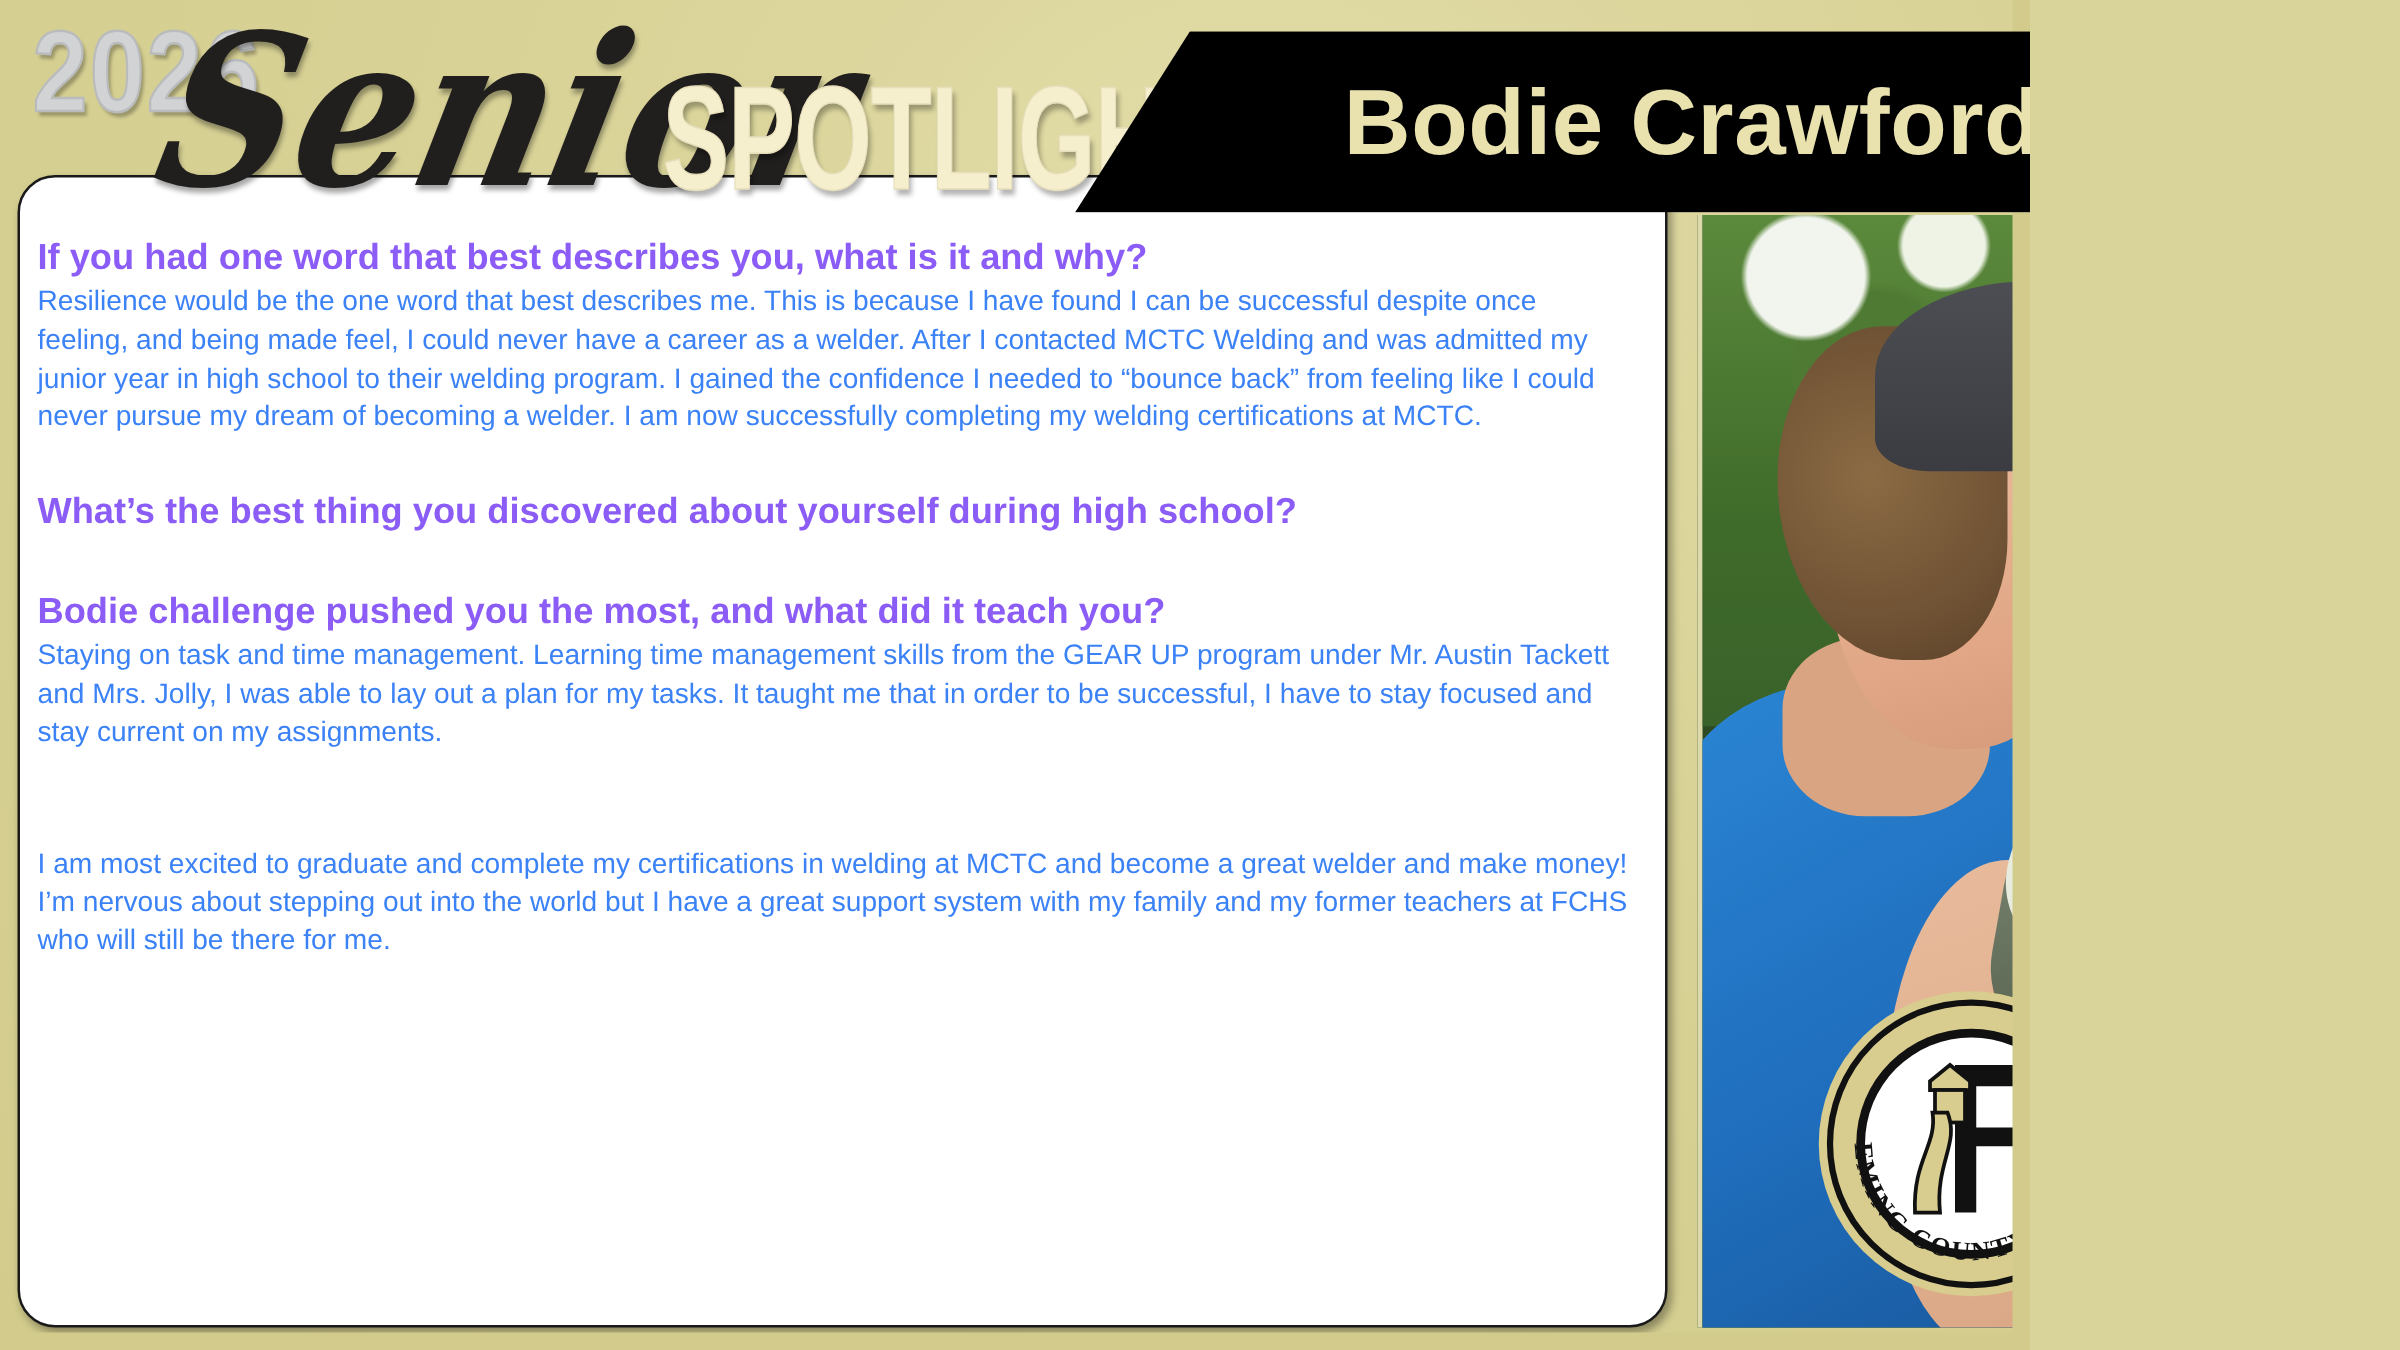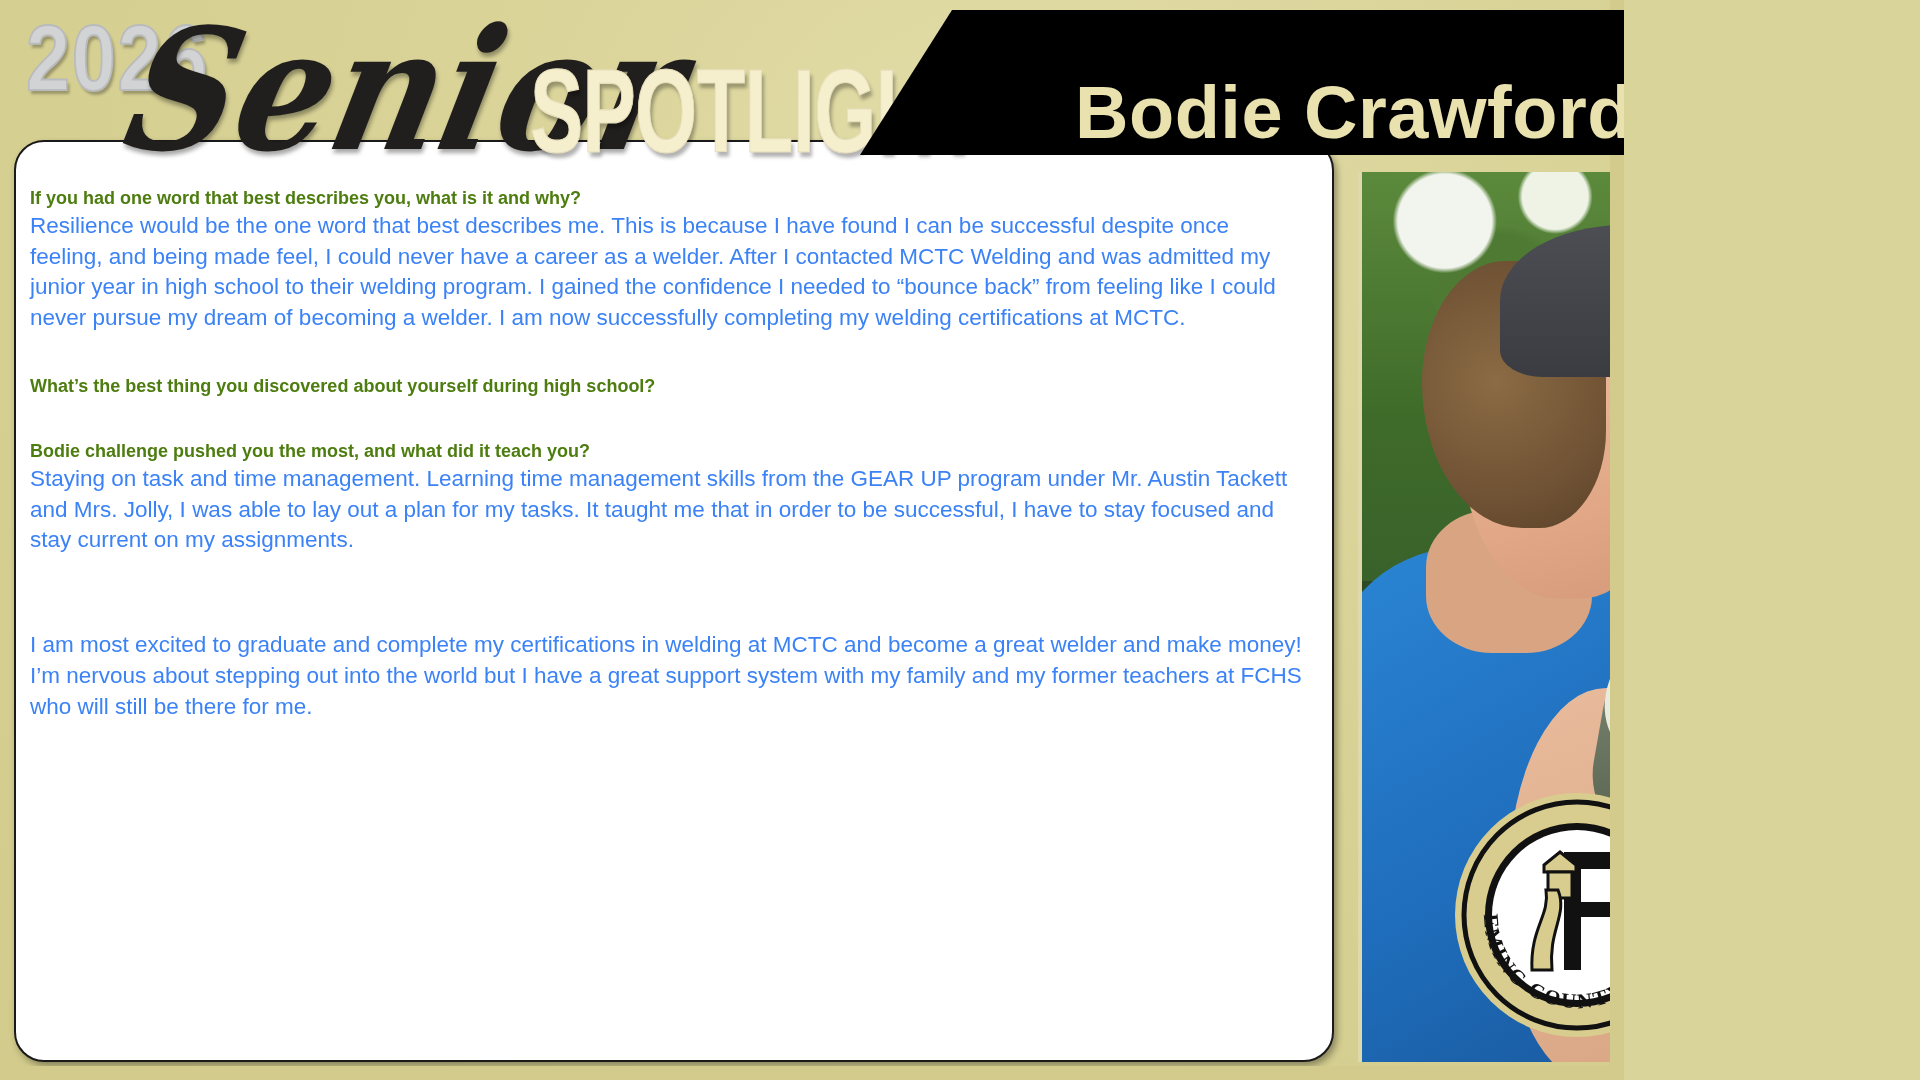--- a/index.html
+++ b/index.html
@@ -46,25 +46,25 @@
     font-family:"Liberation Sans Narrow","Liberation Sans",sans-serif;
     font-weight:bold;font-size:100px;line-height:1;
     letter-spacing:-1px;
     color:#f5efcd;
     transform:scaleX(.80) scaleY(1.18);
     transform-origin:left top;
     text-shadow:3px 4px 4px rgba(0,0,0,.30);
     -webkit-text-stroke:1px #e7debc;
   }
   .namebar{
-    position:absolute;right:0;top:10px;
+    position:absolute;right:0;top:25px;
     width:1060px;height:145px;
     background:#000;
     clip-path:polygon(92px 0, 1060px 0, 1060px 145px, 0px 145px);
-    display:flex;align-items:flex-end;
+    display:flex;align-items:center;
     box-shadow:0 3px 6px rgba(0,0,0,.3);
   }
   .namebar .name{
     margin-left:215px;
     color:#e9e2ae;
     font-weight:bold;
     font-size:74px;
     letter-spacing:.5px;
     white-space:nowrap;
     text-shadow:3px 3px 3px rgba(0,0,0,.65);
@@ -81,22 +81,22 @@
     z-index:10;
   }
   .card-inner{
     position:absolute;left:0;top:0;right:0;bottom:0;
     padding:44px 30px 10px 14px;
     box-sizing:border-box;
     overflow:hidden;
   }
   .qa{margin:0 0 6px 0;}
   .q{
-    font-weight:bold;font-size:18px;line-height:1.38;
-    color:#4d7c0f;margin:0;
+    font-weight:bold;font-size:29px;line-height:1.38;
+    color:#8b5cf6;margin:0;
   }
   .a{
     font-weight:normal;font-size:22.5px;line-height:1.37;
     color:#3b82f6;margin:0;
   }
   .gap{height:34px;}
 
   
   .photo{
     position:absolute;left:1358px;top:172px;

